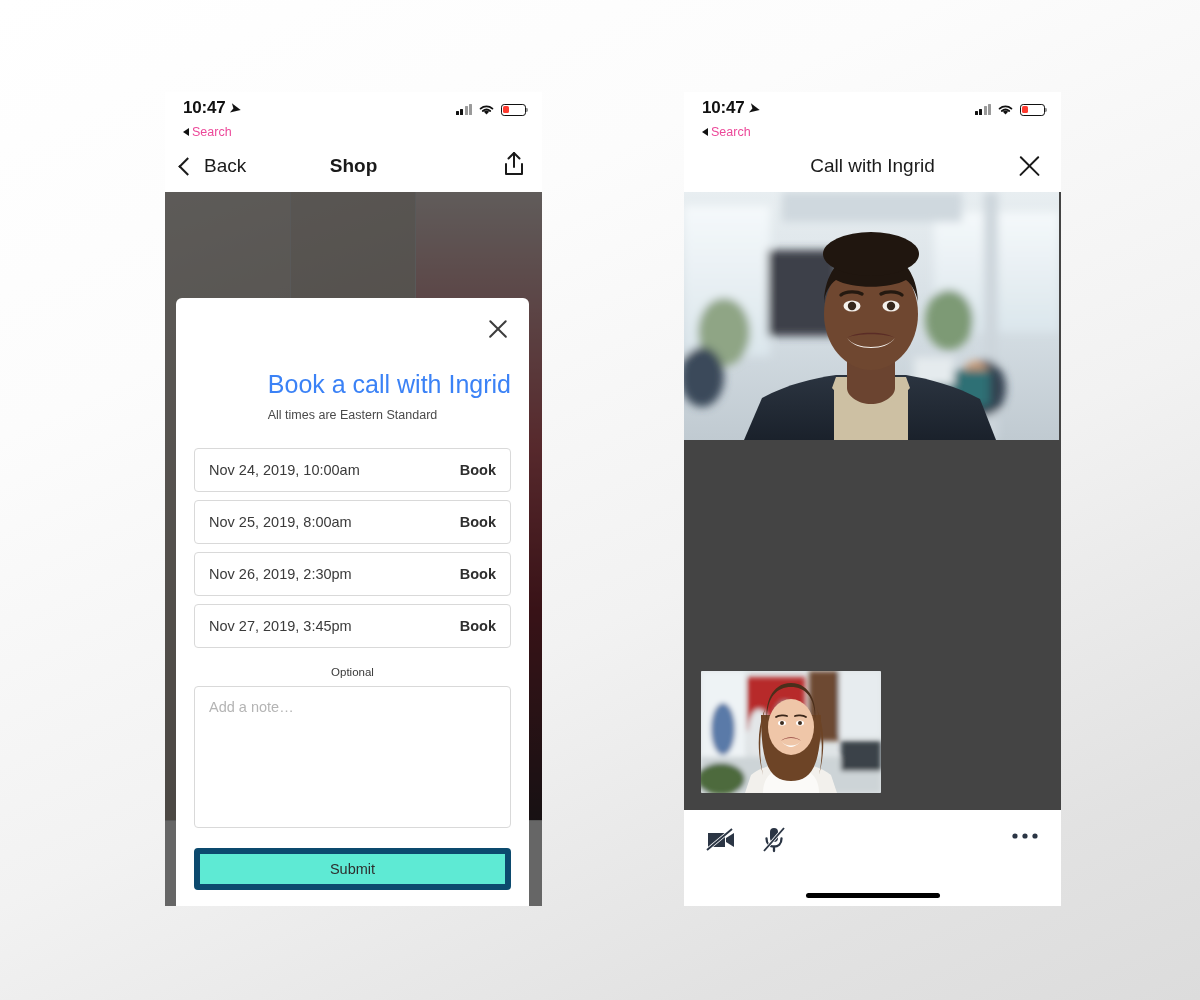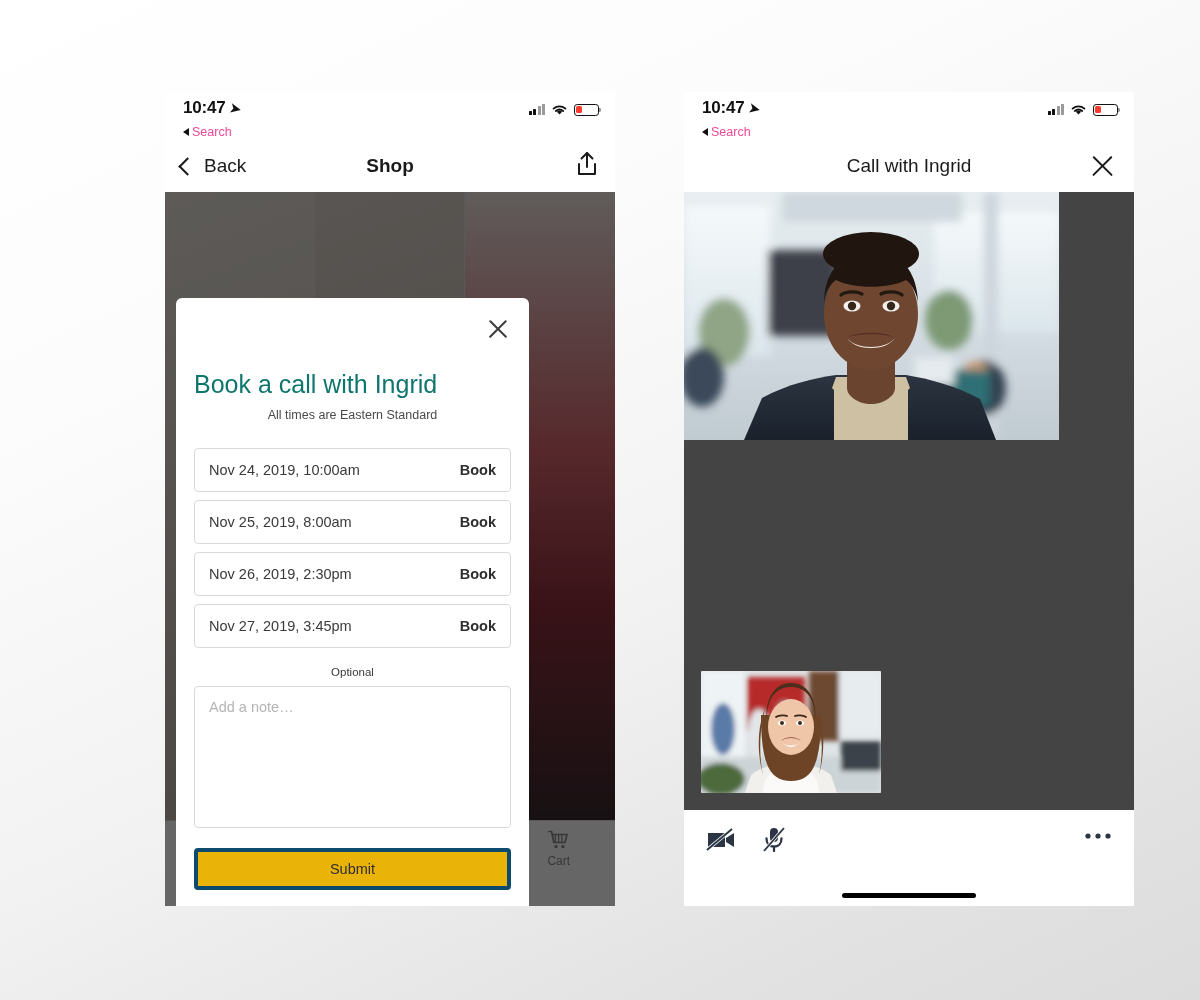--- a/index.html
+++ b/index.html
@@ -12,21 +12,21 @@
 
   body {
     font-family: "Liberation Sans", sans-serif;
     background: linear-gradient(155deg, #ffffff 0%, #fcfcfc 28%, #f2f2f2 58%, #e2e2e2 85%, #dcdcdc 100%);
     position: relative;
   }
 
   
   .phone {
     position: absolute;
-    width: 450px;
+    width: 377px;
     height: 814px;
     top: 92px;
     overflow: hidden;
     background: #ffffff;
   }
   #phone-left  { left: 165px; }
   #phone-right { left: 684px; }
 
   
   .statusbar {
@@ -186,23 +186,23 @@
     width:26px; height:26px; cursor:pointer;
   }
   .modal-close::before, .modal-close::after {
     content:""; position:absolute; left:1px; top:12px;
     width:24px; height:2.2px; background:#3c3c3c; border-radius:1px;
   }
   .modal-close::before { transform: rotate(45deg); }
   .modal-close::after  { transform: rotate(-45deg); }
 
   .modal-title {
-    text-align:left;
+    text-align:right;
     font-size: 25px;
-    color:#0f766e;
+    color:#3b82f6;
     padding-top: 72px;
     font-weight: normal;
   }
   .modal-subtitle {
     text-align:center;
     font-size: 12.5px;
     color:#4a4a4a;
     margin-top: 9px;
     margin-bottom: 26px;
   }
@@ -240,22 +240,22 @@
     resize:none;
     outline:none;
     background:#fff;
   }
   .note-box::placeholder { color:#b4b4b4; }
 
   .submit-btn {
     width: 100%;
     height: 42px;
     margin-top: 16px;
-    background:#eab308;
-    border: 4px solid #0c4a6e;
+    background:#5eead4;
+    border: 6px solid #0c4a6e;
     border-radius: 4px;
     font-family:"Liberation Sans", sans-serif;
     font-size: 14.5px;
     color:#2e2e2e;
     cursor:pointer;
   }
 
   
   .call-navbar {
     position:relative;

